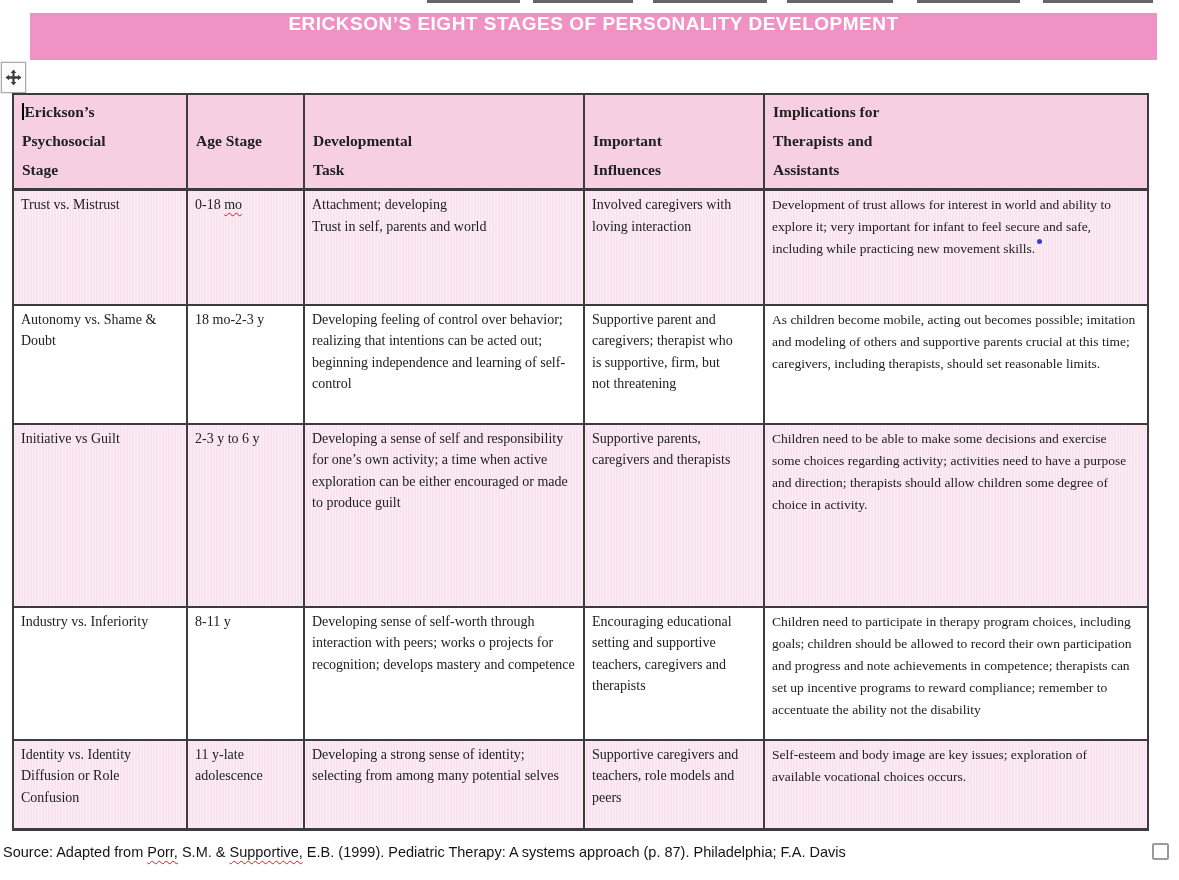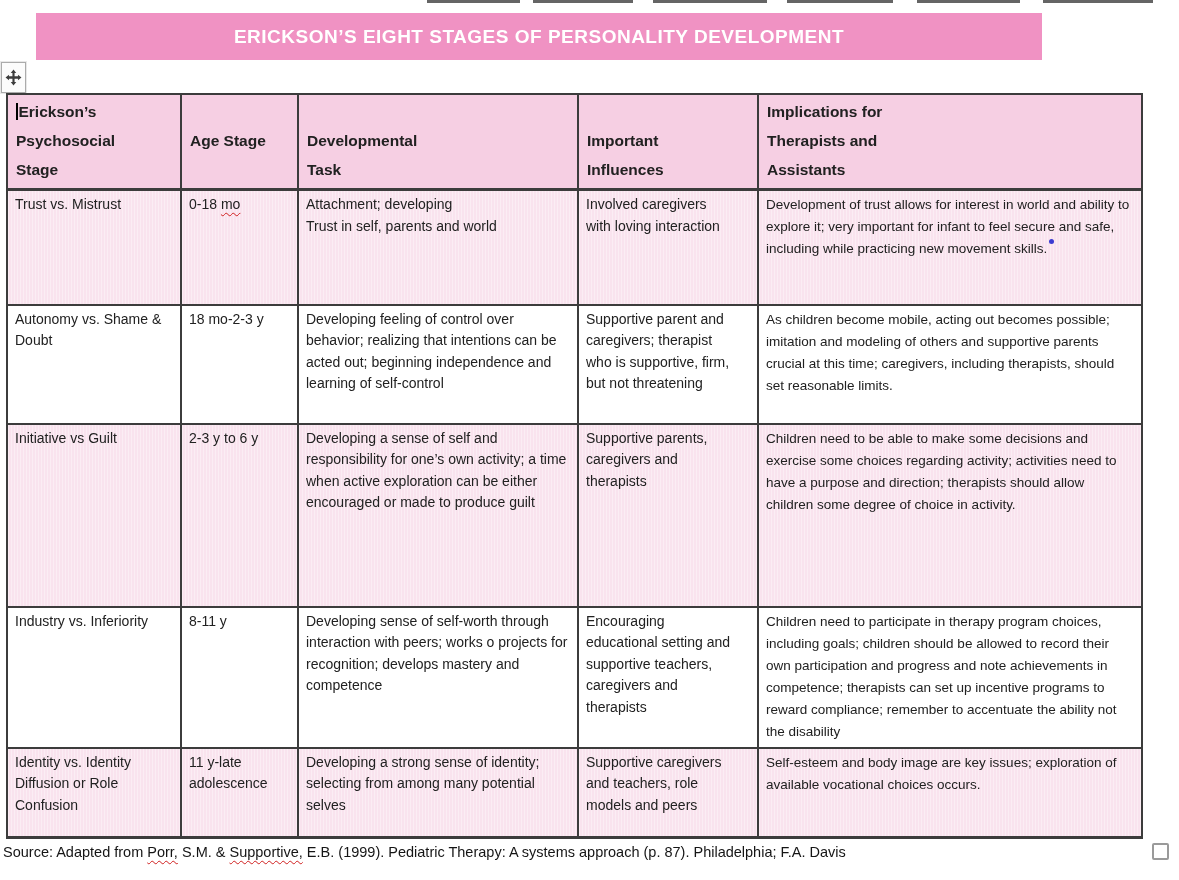--- a/index.html
+++ b/index.html
@@ -2,30 +2,30 @@
 <html><head>
 <meta charset="utf-8">
 <style>
   * { box-sizing: border-box; margin: 0; padding: 0; }
   body { background: #ffffff; font-family: "Liberation Sans", "DejaVu Sans", sans-serif; }
   .page { position: relative; width: 1179px; height: 880px; background: #ffffff; overflow: hidden; }
 
   
   .top-dashes span { position: absolute; top: 0; height: 3px; background: #4a4a4a; opacity: .85; }
 
-  .banner { position: absolute; left: 36px; top: 13px; width: 1006px; height: 47px;
-            background: #f092c3; display: flex; align-items: center; justify-content: center; }
+  .banner { position: absolute; left: 30px; top: 13px; width: 1127px; height: 47px;
+            background: #f092c3; display: flex; align-items: flex-start; justify-content: center; }
   .banner span { color: #ffffff; font-weight: bold; font-size: 19px; letter-spacing: .5px; }
 
   .move-handle { position: absolute; left: 1px; top: 62px; width: 25px; height: 31px;
                  background: #fcfcfc; border: 1px solid #ababab; display: flex;
                  align-items: center; justify-content: center; box-shadow: 0 0 0 1px #e8e8e8; }
 
-  table { position: absolute; left: 6px; top: 93px; width: 1135px;
-          border-collapse: collapse; table-layout: fixed; color: #212121; }
+  table { position: absolute; left: 12px; top: 93px; width: 1135px;
+          border-collapse: collapse; table-layout: fixed; color: #212121; font-family: Liberation Serif, serif; }
   th, td { border: 2px solid #3c3c3c; vertical-align: top; text-align: left; }
   thead th { background: #f6cfe3; font-size: 15.5px; font-weight: bold; line-height: 29px;
              padding: 2px 8px 4px 8px; white-space: pre-line; border-bottom: 3px solid #3c3c3c; }
   thead tr { height: 92px; }
   th.col2 { vertical-align: middle; }
   th.col3, th.col4 { vertical-align: bottom; }
 
   td { font-size: 14px; line-height: 21.5px; padding: 3px 8px 4px 7px; }
   td.col4 { padding-right: 24px; }
   td.col5 { font-size: 13.5px; line-height: 22px; padding-right: 10px; }

